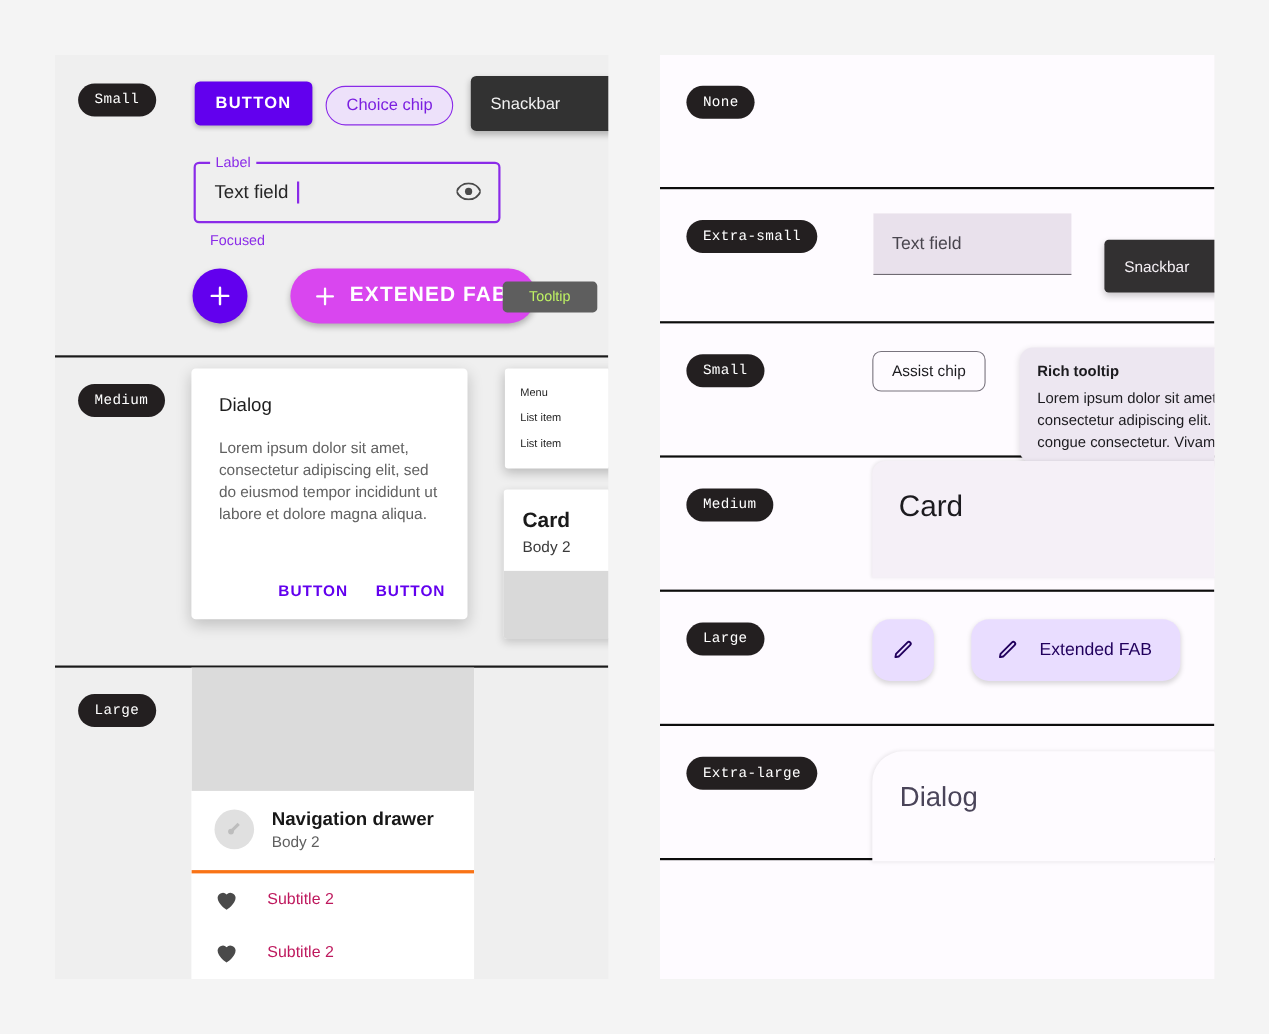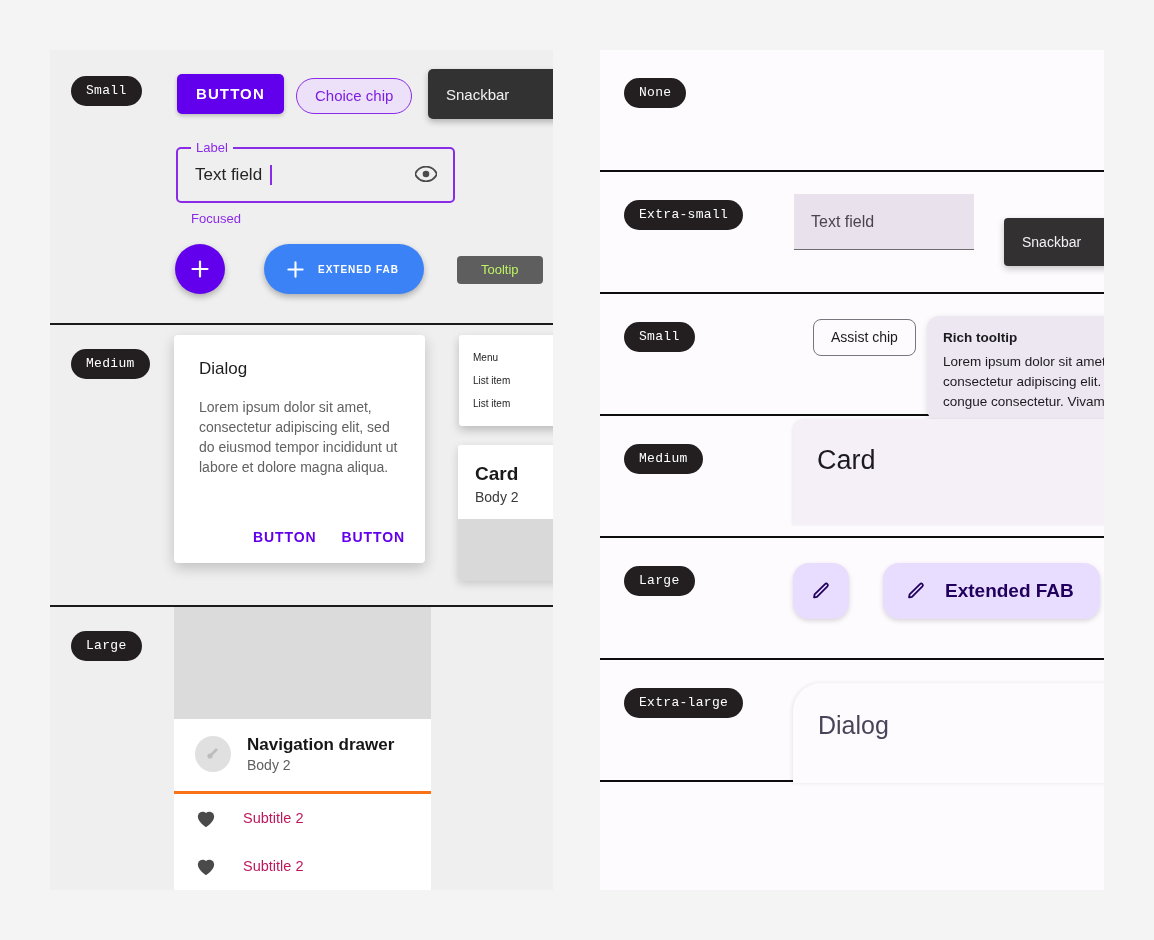--- a/index.html
+++ b/index.html
@@ -88,24 +88,24 @@
   .fab {
     position: absolute; left: 125px; top: 194px;
     width: 50px; height: 50px; border-radius: 50%;
     background: #6200EE; color: #fff; border: none;
     display: flex; align-items: center; justify-content: center;
     box-shadow: 0 3px 6px rgba(0,0,0,.28); cursor: pointer;
   }
   .efab {
     position: absolute; left: 214px; top: 194px;
     height: 50px; border-radius: 999px;
-    background: #3b82f6; color: #fff; border: none;
+    background: #d946ef; color: #fff; border: none;
     display: flex; align-items: center; gap: 13px;
     padding: 0 25px 0 22px;
-    font-size: 10px; font-weight: 700; letter-spacing: 1px;
+    font-size: 19px; font-weight: 700; letter-spacing: 1px;
     box-shadow: 0 3px 6px rgba(0,0,0,.28); cursor: pointer;
     font-family: "Liberation Sans", sans-serif;
   }
   .tooltip-left {
     position: absolute; left: 407px; top: 206px;
     background: #5E5E5E; color: #bef264;
     border-radius: 4px; padding: 6px 24px 7px; font-size: 13px;
   }
 
   
@@ -198,21 +198,21 @@
     position: absolute; left: 404px; top: 46px;
     width: 175px; height: 48px; background: #323031; color: #F4EFF4;
     border-radius: 4px; display: flex; align-items: center; padding-left: 18px;
     font-size: 14px; box-shadow: 0 3px 7px rgba(0,0,0,.22);
   }
 
   .assist-chip {
     position: absolute; left: 193px; top: 25px;
     background: #FEFBFF; border: 1px solid #79747E;
     border-radius: 8px; padding: 9px 17px 10px; font-size: 14px;
-    color: #1C1B1F; cursor: pointer; margin-left: 20px;
+    color: #1C1B1F; cursor: pointer;
   }
   .rich-tooltip {
     position: absolute; left: 327px; top: 22px;
     width: 260px; height: 105px; background: #EDE7F1;
     border-radius: 12px; padding: 14px 18px 0 16px;
     box-shadow: 0 2px 6px rgba(0,0,0,.12); overflow: hidden;
   }
   .rt-title { font-size: 13.5px; font-weight: 700; color: #1C1B1F; }
   .rt-body { margin-top: 7px; font-size: 13.5px; line-height: 20px; color: #1C1B1F; }
 
@@ -228,21 +228,21 @@
     position: absolute; left: 193px; top: 25px;
     width: 56px; height: 56px; background: #E9DDFF;
     border: none; border-radius: 16px;
     display: flex; align-items: center; justify-content: center;
     box-shadow: 0 2px 5px rgba(0,0,0,.15); cursor: pointer;
   }
   .efab-lg {
     position: absolute; left: 283px; top: 25px;
     height: 56px; background: #E9DDFF; border: none; border-radius: 16px;
     display: flex; align-items: center; gap: 18px; padding: 0 26px 0 22px;
-    color: #21005D; font-size: 19px; font-weight: 700;
+    color: #21005D; font-size: 16px; font-weight: 400;
     box-shadow: 0 2px 5px rgba(0,0,0,.15); cursor: pointer;
     font-family: "Liberation Sans", sans-serif;
   }
 
   .dialog-xl {
     position: absolute; left: 193px; top: 23px;
     width: 340px; height: 100px; background: #FEFBFF;
     border-radius: 28px 28px 0 0; padding: 28px 0 0 25px;
     box-shadow: -1px 0 4px rgba(0,0,0,.09);
   }

